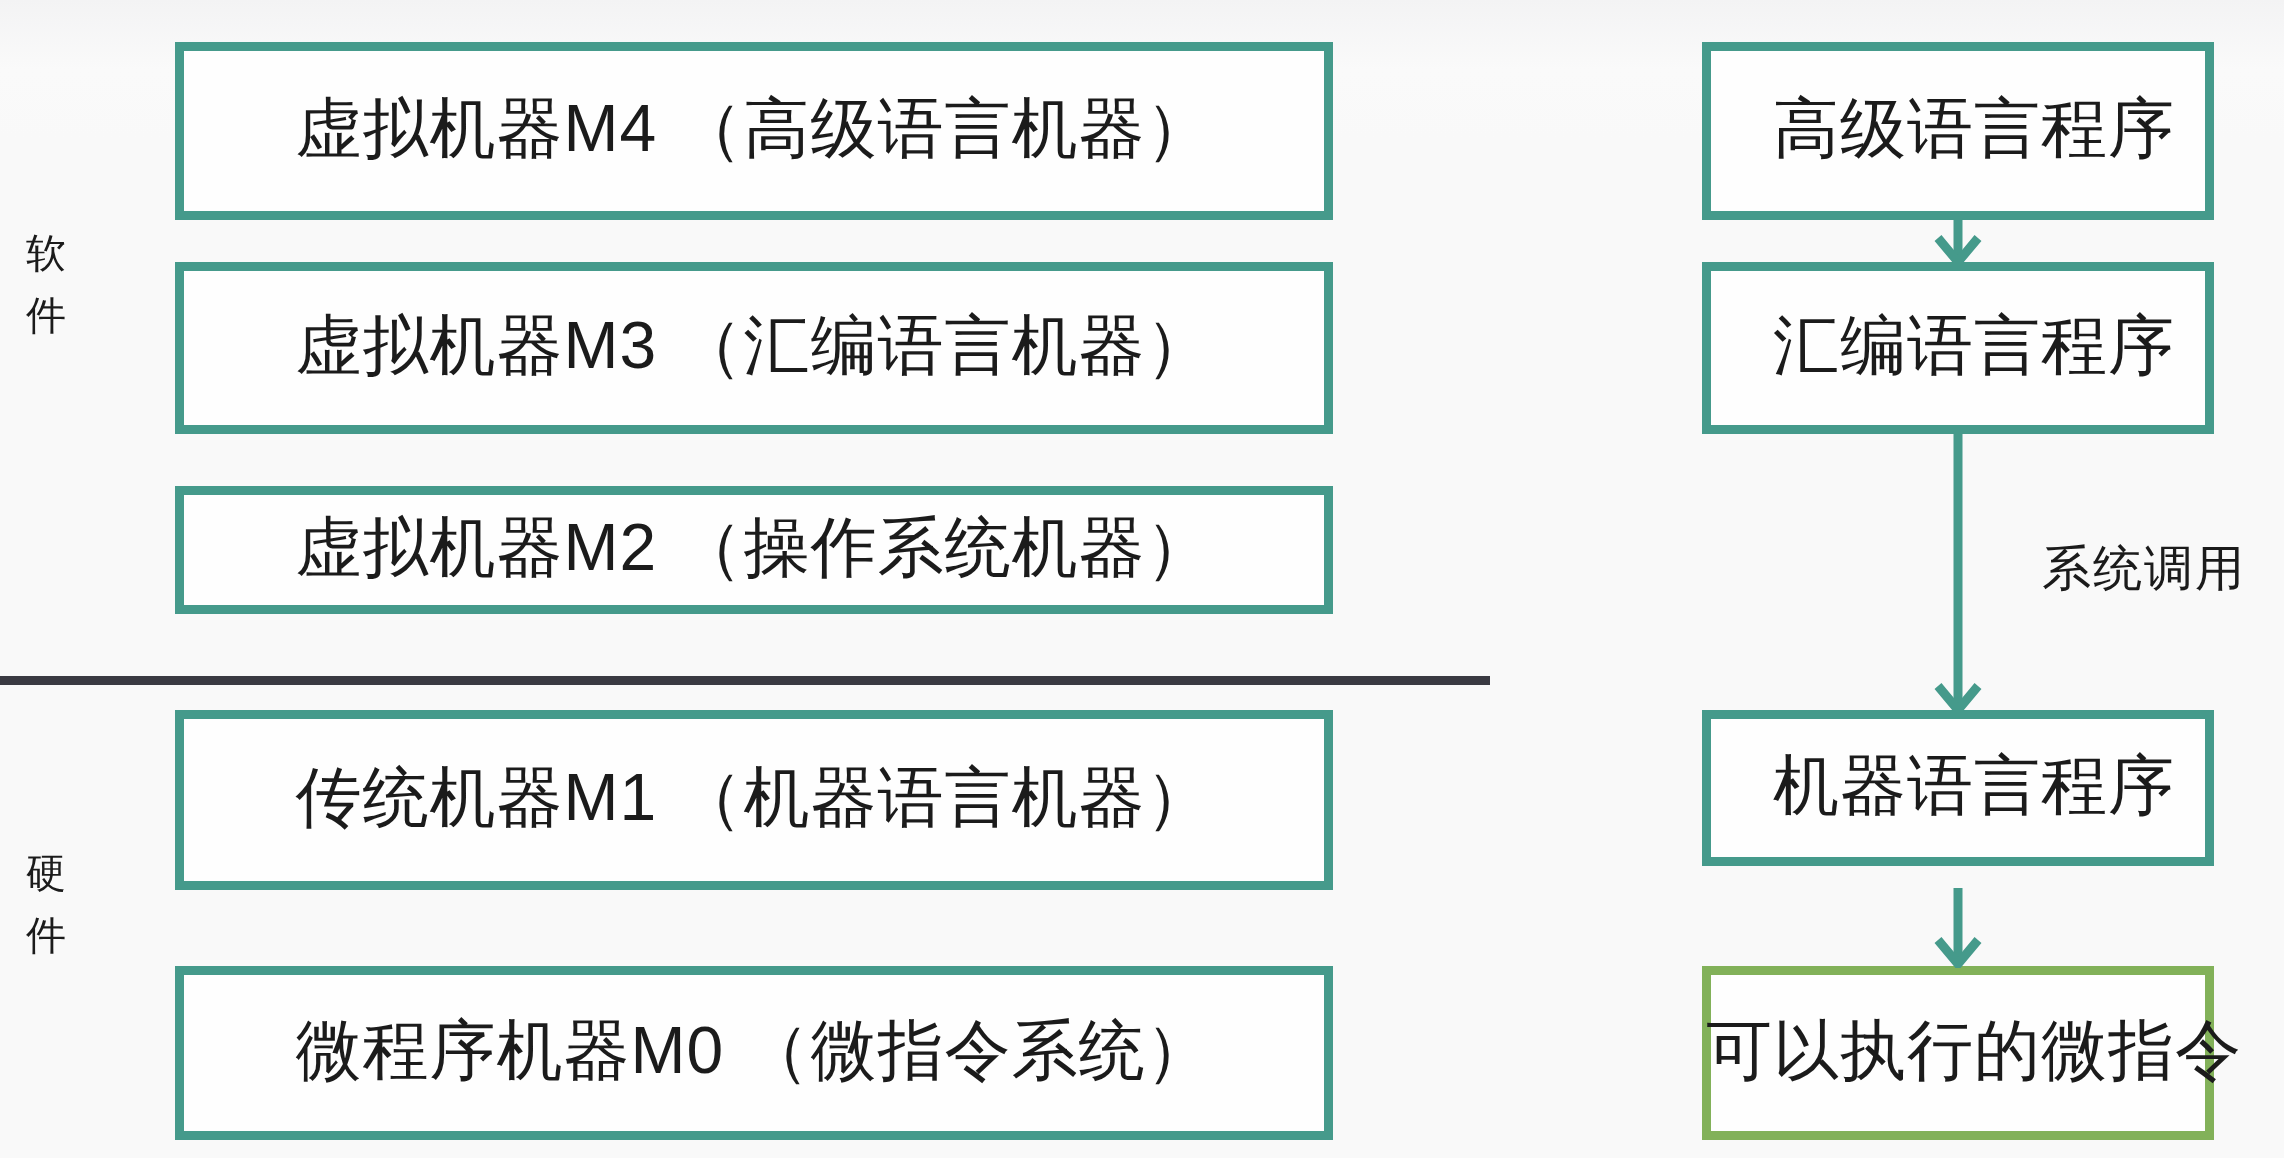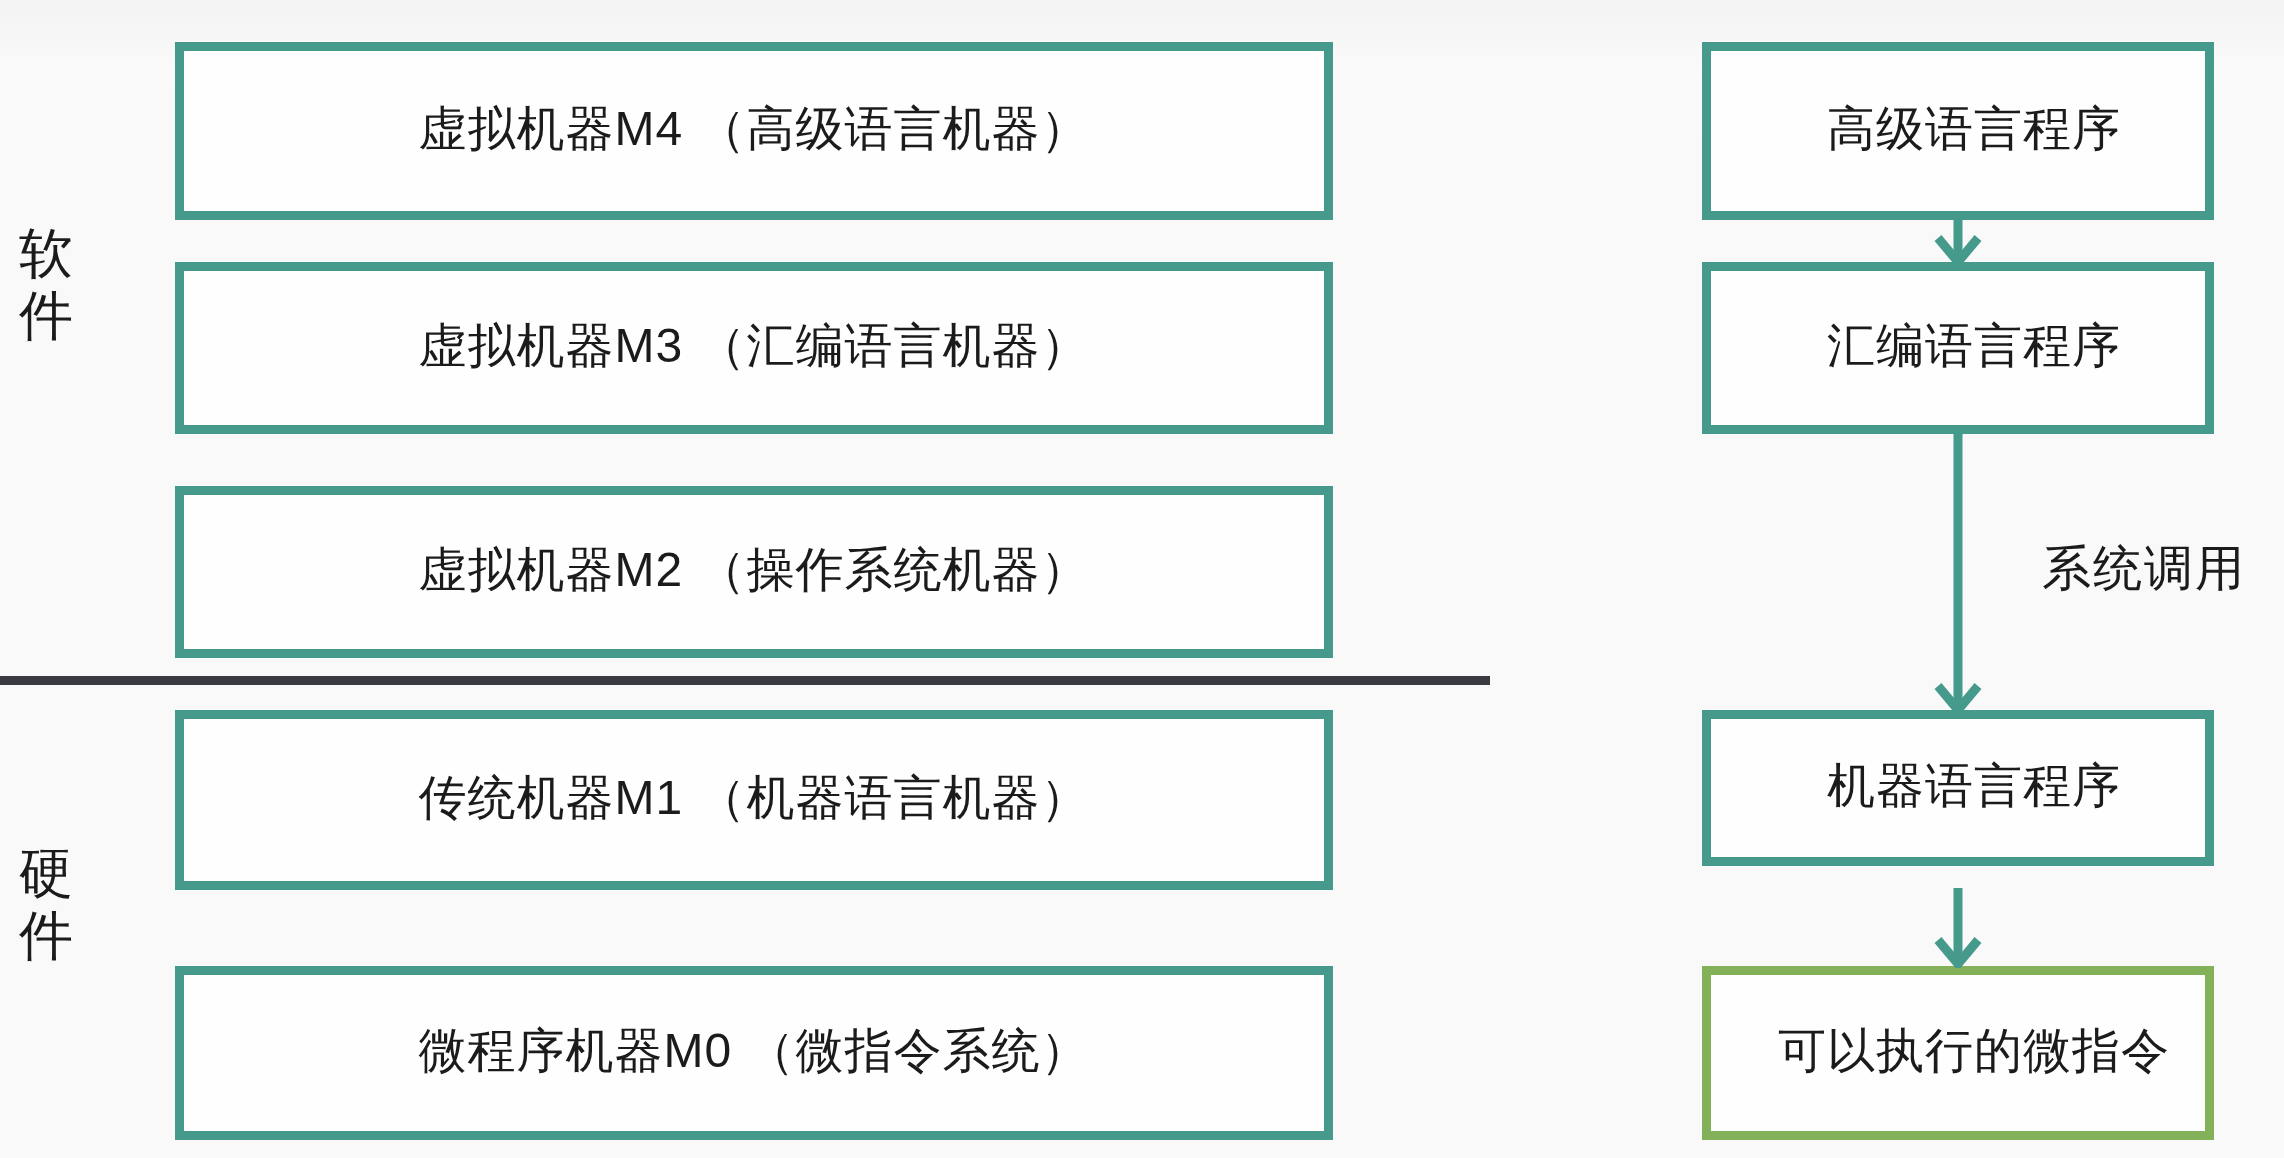--- a/index.html
+++ b/index.html
@@ -22,43 +22,43 @@
     overflow: hidden;
     background: linear-gradient(180deg, #f3f3f4 0px, #fafafa 70px, var(--canvasBg) 140px);
     color: var(--text);
   }
   .box {
     position: absolute;
     box-sizing: border-box;
     display: flex; align-items: center; justify-content: center;
     background: var(--boxBg);
     border: 9px solid var(--teal);
-    font-size: 48px;
+    font-size: 66px;
     letter-spacing: 1px;
     white-space: nowrap;
   }
   .box .label { transform: translateY(-2px); }
   
   .level { left: 175px; width: 1158px; }
   .m4 { top: 42px;  height: 178px; }
   .m3 { top: 262px; height: 172px; }
-  .m2 { top: 486px; height: 172px; }
+  .m2 { top: 486px; height: 128px; }
   .m1 { top: 710px; height: 180px; align-items: center; }
   .m0 { top: 966px; height: 174px; justify-content: center; }
   
   .prog { left: 1702px; width: 512px; padding-left: 32px; }
   .p1 { top: 42px;  height: 178px; }
   .p2 { top: 262px; height: 172px; }
   .p3 { top: 710px; height: 156px; }
   .p4 { top: 966px; height: 174px; border-color: var(--green); }
   
   .vlabel {
     position: absolute;
     left: 14px; width: 64px;
-    font-size: 54px; line-height: 62px;
+    font-size: 40px; line-height: 62px;
     text-align: center;
     word-break: break-all;
   }
   .software { top: 222px; }
   .hardware { top: 842px; }
   
   .divider {
     position: absolute;
     left: 0; top: 676px;
     width: 1490px; height: 9px;

